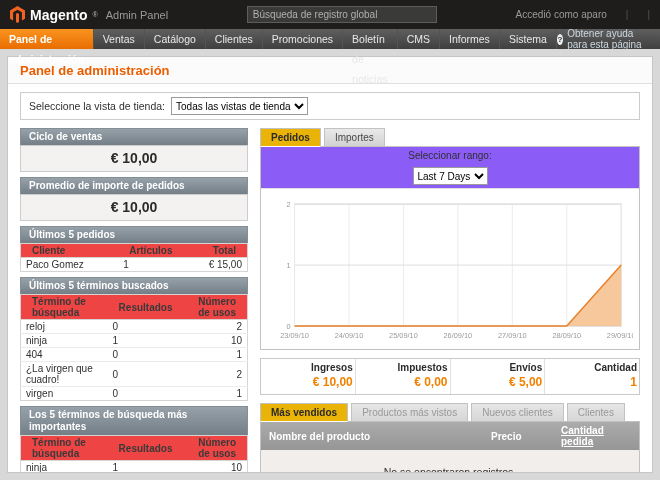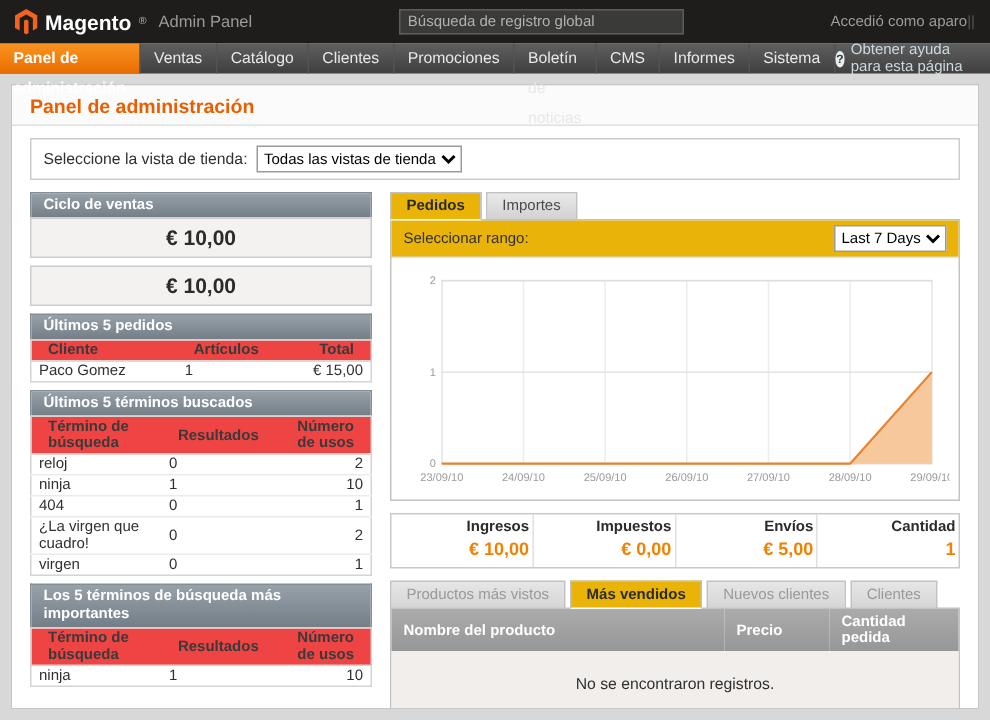--- a/index.html
+++ b/index.html
@@ -11,21 +11,21 @@
     font-size:11px; color:#303030;
   }
   
   .topbar { height:29px; background:#1e1d1c; display:flex; align-items:center; padding:0 10px; gap:10px; }
   .logo { display:flex; align-items:center; gap:5px; color:#fff; white-space:nowrap; }
   .logo-text { font-size:14px; font-weight:bold; }
   .logo-reg { font-size:7px; color:#bbb; vertical-align:super; }
   .logo-sub { color:#9a9a9a; font-size:11px; margin-left:3px; }
   .global-search { flex:1; display:flex; justify-content:center; }
   .search-input { width:190px; height:17px; background:#3a3a38; border:1px solid #5c5c5a; color:#b0b0b0; font-size:10px; padding:1px 5px; font-family:inherit; }
-  .top-right { display:flex; gap:0; align-items:flex-start; font-size:10px; color:#9b9b9b; white-space:nowrap; }
+  .top-right { display:flex; gap:19px; align-items:flex-start; font-size:10px; color:#9b9b9b; white-space:nowrap; }
   .sep { color:#555; }
   
   .navbar { height:20px; background:linear-gradient(#5f5f5f,#3f3f3f); display:flex; align-items:stretch; }
   .nav-items { display:flex; }
   .nav-item { color:#e8e8e8; font-size:10.5px; line-height:20px; padding:0 9px; border-right:1px solid #535353; cursor:pointer; text-decoration:none; }
   .nav-item.active { background:linear-gradient(#fa9421,#e96d00); color:#fff; font-weight:bold; }
   .nav-help { margin-left:auto; display:flex; align-items:center; gap:4px; color:#ccd9e0; font-size:10px; padding-right:10px; cursor:pointer; }
   .help-icon { width:11px; height:11px; border-radius:50%; background:#e8eef1; color:#333; font-size:8px; font-weight:bold; display:flex; align-items:center; justify-content:center; }
   
   .content { margin:7px; background:#fff; border:1px solid #c6c6c6; height:417px; overflow:hidden; }
@@ -46,35 +46,35 @@
   .data-table td { padding:1px 5px; border-bottom:1px solid #ebebeb; background:#fff; }
   .data-table tr:last-child td { border-bottom:none; }
   .data-table th:nth-child(2), .data-table td:nth-child(2) { text-align:left; width:52px; }
   .data-table th:nth-child(3), .data-table td:nth-child(3) { text-align:right; width:64px; }
   
   .tabs { display:flex; gap:3px; position:relative; z-index:2; margin-bottom:-1px; }
   .tab { font-size:10px; padding:3px 10px; border:1px solid #c2c2c2; background:linear-gradient(#e9e9e9,#d2d2d2); color:#4a4a4a; cursor:pointer; }
   .tab.active { background:#eab308; border-bottom-color:#fff; font-weight:bold; color:#2b2b2b; }
   .tab.disabled { color:#999; background:linear-gradient(#e6e6e6,#d6d6d6); }
   .panel { border:1px solid #c2c2c2; background:#fff; position:relative; z-index:1; }
-  .range-bar { background:#eab308; border-bottom:1px solid #e0e0e0; padding:3px 8px; display:flex; justify-content:space-between; align-items:center; gap:6px; font-size:10px; }
+  .range-bar { background:#8b5cf6; border-bottom:1px solid #e0e0e0; padding:3px 8px; display:flex; justify-content:flex-end; align-items:center; gap:6px; font-size:10px;flex-direction:column; }
   .chart-wrap { padding:6px 6px 2px; }
   
   .totals { display:flex; border:1px solid #c9c9c9; margin-top:8px; background:#fff; }
   .total-cell { flex:1; text-align:right; padding:3px 2px 5px; border-left:1px solid #e0e0e0; }
   .total-cell:first-child { border-left:none; }
   .total-label { font-weight:bold; font-size:10px; color:#2b2b2b; }
   .total-value { color:#f18200; font-weight:bold; font-size:12px; margin-top:2px; }
   
   .tabs-bottom { margin-top:8px; }
   .grid-panel { border:1px solid #c2c2c2; background:#fff; position:relative; z-index:1; padding-bottom:8px; }
   .grid-table { width:100%; border-collapse:collapse; font-size:10px;padding-left:16px; }
   .grid-table th { background:linear-gradient(#ababab,#969696); color:#fff; font-weight:bold; text-align:left; padding:3px 8px; }
   .grid-table th:nth-child(2) { width:70px; }
-  .grid-table th:nth-child(3) { width:86px; }
+  .grid-table th:nth-child(3) { width:86px;text-decoration:underline; }
   .grid-table td.empty { background:#f1eeec; text-align:center; padding:16px 0; color:#303030; font-size:10.5px; }
 </style>
 </head>
 <body>
 
 <div class="page">
 
   <header class="topbar">
     <div class="logo">
       <svg width="15" height="17" viewBox="0 0 16 18">
@@ -128,20 +128,21 @@
       </div>
 
       <div class="columns">
 
         <div class="col-left">
           <section class="box">
             <div class="box-head">Ciclo de ventas</div>
             <div class="box-value">€ 10,00</div>
           </section>
           <section class="box">
+            <div class="box-head">Promedio de importe de pedidos</div>
             <div class="box-value">€ 10,00</div>
           </section>
           <section class="box">
             <div class="box-head">Últimos 5 pedidos</div>
             <table class="data-table" data-table="left.last_orders">
                 <thead>
                   <tr>
                     <th>Cliente</th>
                     <th>Artículos</th>
                     <th>Total</th>
@@ -268,22 +269,22 @@
                 <div class="total-label">Envíos</div>
                 <div class="total-value">€ 5,00</div>
               </div>
               <div class="total-cell">
                 <div class="total-label">Cantidad</div>
                 <div class="total-value">1</div>
               </div>
             </div>
 
           <div class="tabs tabs-bottom">
+              <div class="tab active">Más vendidos</div>
               <div class="tab disabled">Productos más vistos</div>
-              <div class="tab active">Más vendidos</div>
               <div class="tab disabled">Nuevos clientes</div>
               <div class="tab disabled">Clientes</div>
             </div>
           <div class="grid-panel">
             <table class="grid-table">
               <thead>
                 <tr>
                   <th>Nombre del producto</th>
                   <th>Precio</th>
                   <th>Cantidad pedida</th>

